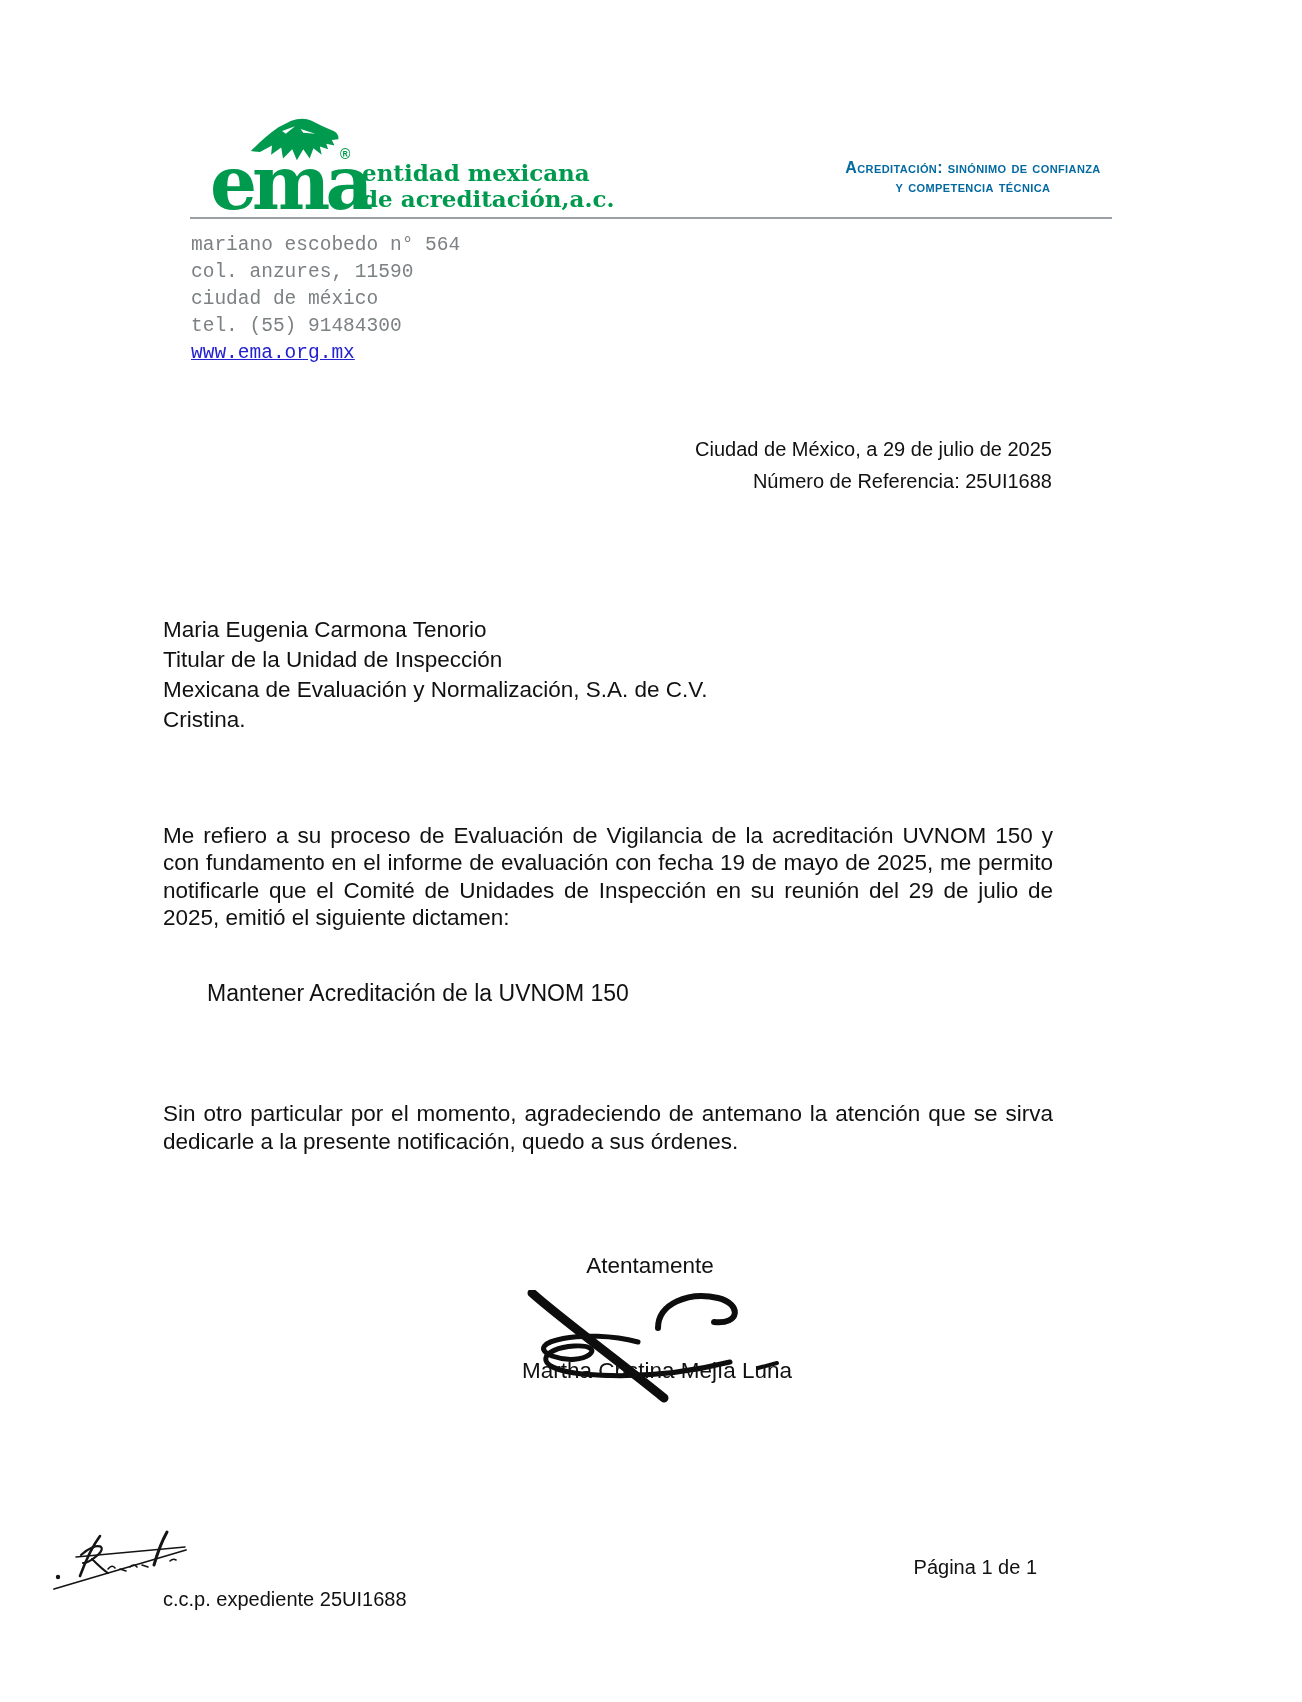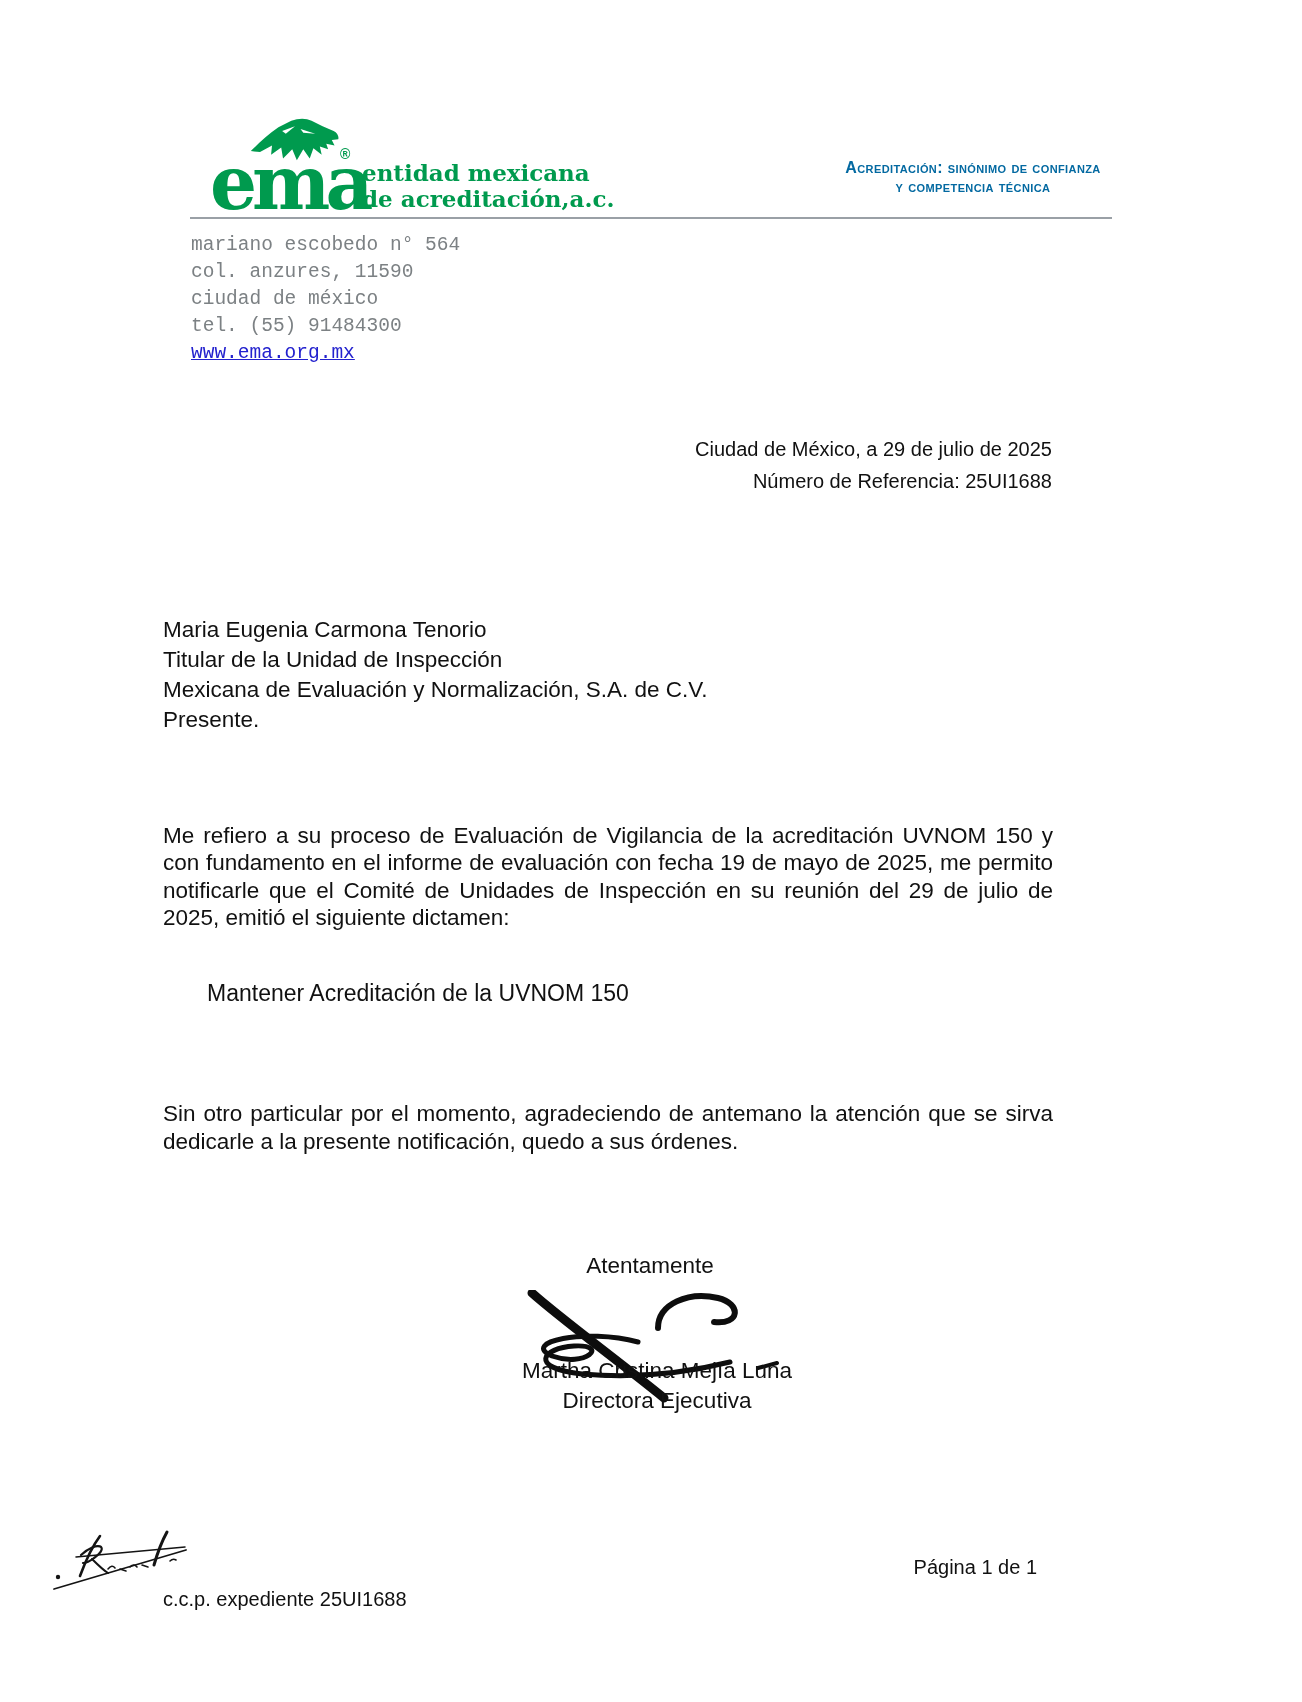--- a/index.html
+++ b/index.html
@@ -108,21 +108,21 @@
 
   <div class="abs" id="meta">
     <div>Ciudad de México, a 29 de julio de 2025</div>
     <div><span>Número de Referencia: </span><span class="b">25UI1688</span></div>
   </div>
 
   <div class="abs" id="recipient">
     <div class="b">Maria Eugenia Carmona Tenorio</div>
     <div>Titular de la Unidad de Inspección</div>
     <div class="b">Mexicana de Evaluación y Normalización, S.A. de C.V.</div>
-    <div>Presente.</div>
+    <div>Cristina.</div>
   </div>
 
   <p class="abs" id="para1"><span>Me refiero a su proceso de </span><span class="b">Evaluación de Vigilancia</span><span> de la acreditación </span><span class="b">UVNOM 150</span><span> y con fundamento en el informe de evaluación con fecha 19 de mayo de 2025, me permito notificarle que el Comité de Unidades de Inspección en su reunión del 29 de julio de 2025, emitió el siguiente dictamen:</span></p>
 
   <div class="abs" id="dictum"><span class="b">Mantener Acreditación</span><span> de la </span><span class="b">UVNOM 150</span></div>
 
   <p class="abs" id="para2">Sin otro particular por el momento, agradeciendo de antemano la atención que se sirva dedicarle a la presente notificación, quedo a sus órdenes.</p>
 
   <div class="abs" id="closing">Atentamente</div>
 
@@ -130,21 +130,20 @@
     <g fill="none" stroke="#0d0d0d" stroke-linecap="round">
       <path stroke-width="9" d="M42 3 C70 28 122 66 174 108"></path>
       <path stroke-width="5" d="M148 52 C95 38 30 52 62 66 C96 78 120 54 84 56 C52 58 38 78 92 84 C150 89 200 82 240 72"></path>
       <path stroke-width="6" d="M168 38 C168 14 198 1 228 8 C252 14 250 35 224 32"></path>
       <path stroke-width="4" d="M268 78 L287 73"></path>
     </g>
   </svg>
 
   <div class="abs" id="sig-block">
     <div>Martha Cristina Mejía Luna</div>
-    <div>Directora Ejecutiva</div>
   </div>
 
   <svg class="abs" id="initials-scribble" viewBox="0 0 145 95">
     <g fill="none" stroke="#141414" stroke-linecap="round">
       <circle cx="8" cy="64" r="2.2" fill="#141414" stroke="none"></circle>
       <path stroke-width="1.8" d="M4 76 L136 37"></path>
       <path stroke-width="1.5" d="M26 44 L135 34"></path>
       <path stroke-width="2.6" d="M30 63 C37 44 44 31 50 23"></path>
       <path stroke-width="2.2" d="M31 42 C47 27 61 33 44 45 C39 49 35 50 33 50"></path>
       <path stroke-width="2" d="M42 46 C48 52 53 57 58 60"></path>

